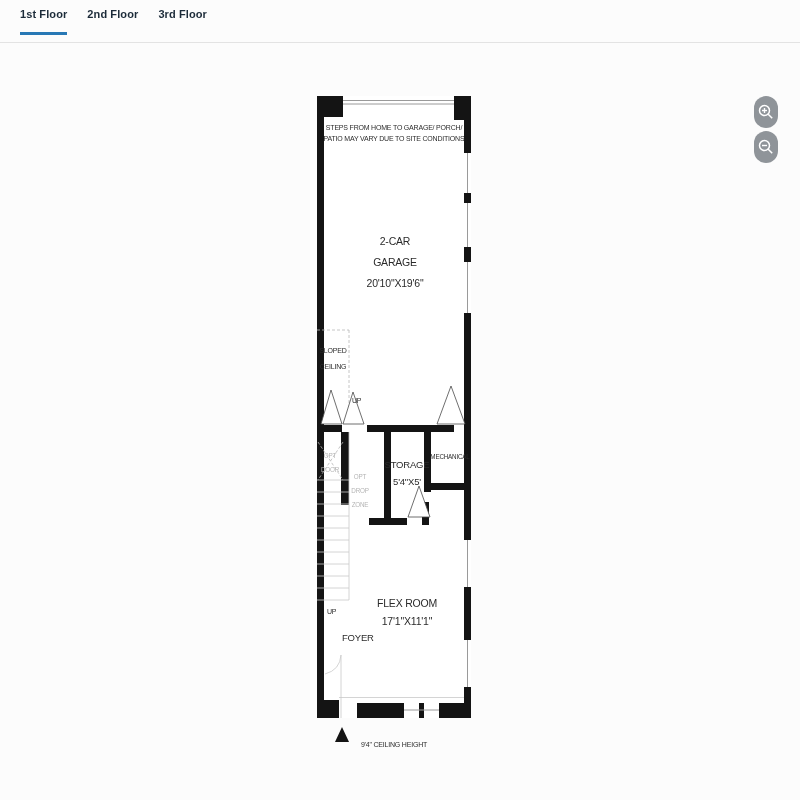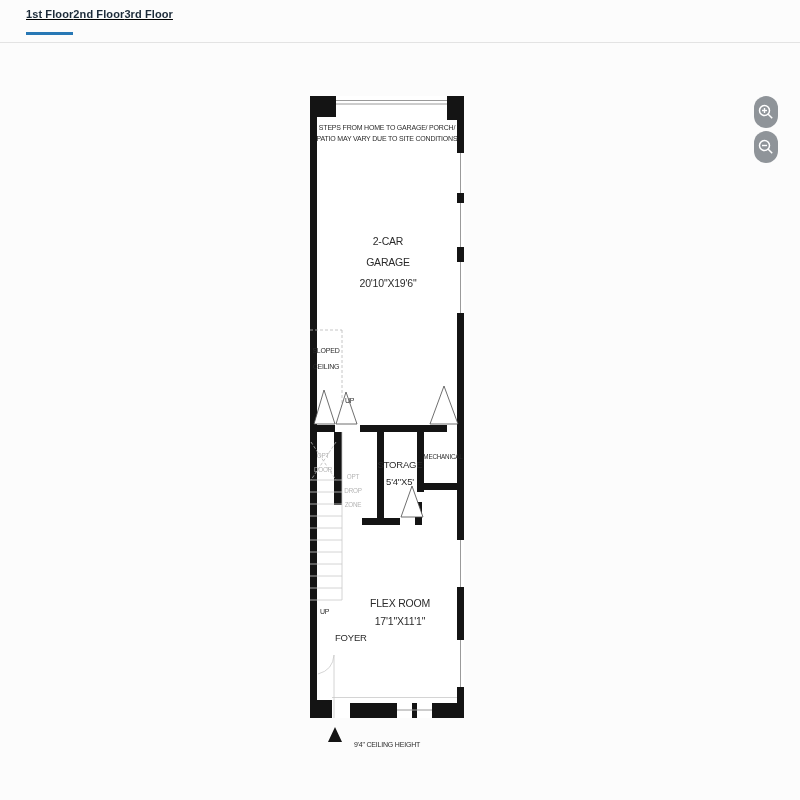--- a/index.html
+++ b/index.html
@@ -13,38 +13,38 @@
   }
   html,body{margin:0;padding:0;}
   body{
     width:800px;height:800px;position:relative;overflow:hidden;
     background:#fcfcfc;
     font-family:"Liberation Sans",sans-serif;
   }
   
   .tabbar{
     position:absolute;top:0;left:0;right:0;height:44px;
-    display:flex;align-items:flex-start;
-    padding:8px 0 0 26px;box-sizing:border-box;text-decoration:underline;
+    display:flex;align-items:flex-start;gap:20px;
+    padding:8px 0 0 20px;box-sizing:border-box;
   }
   .tabbar-divider{
     position:absolute;top:42px;left:0;width:800px;height:1px;
     background:var(--divider-gray);
   }
   .tab{
     font-size:11px;font-weight:700;color:var(--tab-text);
     padding-bottom:12px;cursor:pointer;position:relative;z-index:2;
     letter-spacing:.1px;
   }
   .tab.active::after{
     content:"";position:absolute;left:0;right:0;bottom:-3px;height:3px;
     background:var(--accent-blue);
   }
   
-  .plan-wrap{position:absolute;left:292px;top:90px;width:180px;height:665px;}
+  .plan-wrap{position:absolute;left:299px;top:90px;width:180px;height:665px;}
   svg text{
     font-family:"Liberation Sans",sans-serif;
     fill:var(--text-dark);
     letter-spacing:-0.2px;
   }
   .t-lg{font-size:10.5px;}
   .t-md{font-size:9.5px;}
   .t-sm{font-size:7px;}
   .t-xs{font-size:6.3px;}
   .t-light{fill:var(--text-light);}

